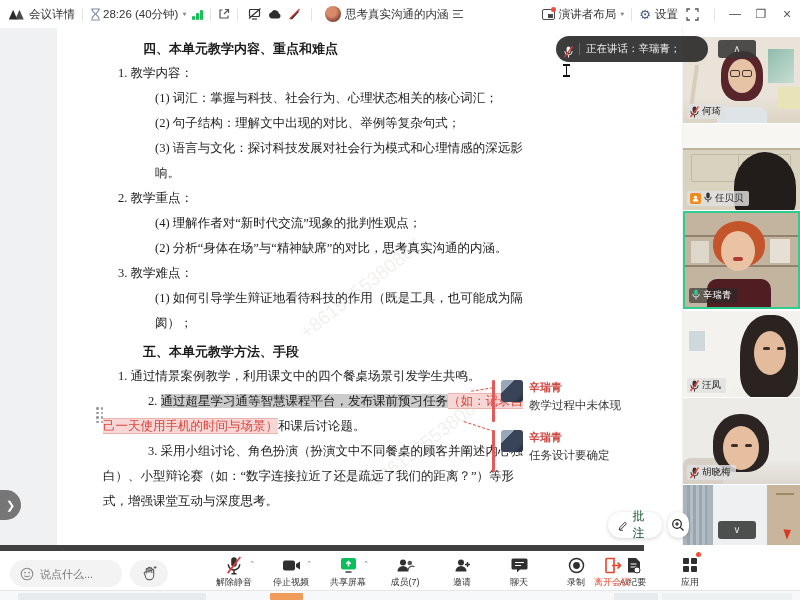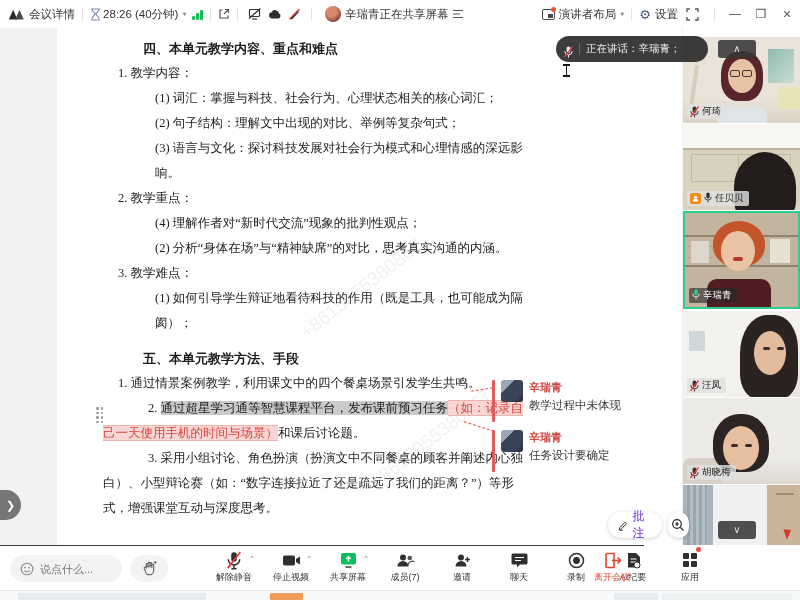--- a/index.html
+++ b/index.html
@@ -21,39 +21,39 @@
 
   
   .canvas { position:absolute; left:0; top:28px; width:683px; height:517px; background:#f0f1f2; }
   .page { position:absolute; left:57px; top:0; width:625px; height:517px; background:#fff; overflow:hidden; }
   .doc { position:absolute; left:46px; top:8px; width:426px; font-family:"Liberation Serif","DejaVu Serif",serif; font-size:12.5px; color:#1c1c1c; line-height:25px; }
   .doc p { margin:0; }
   .doc .h { font-weight:bold; font-size:13px; margin-left:40px; }
   .doc .l1 { margin-left:15px; }
   .doc .l2 { margin-left:52px; }
   .doc .ind { text-indent:45px; }
-  .doc .h5 { margin-top:10px; }
+  .doc .h5 { margin-top:3px; }
   .hl-gray { background:#cbcbcb; }
   .hl-red { background:#f7d7d5; color:#d8453e; border:1px solid #eab3ad; border-left:none; border-right:none; }
   .watermark { position:absolute; font-size:19px; color:rgba(120,110,100,.10); transform:rotate(-38deg); white-space:nowrap; pointer-events:none; font-family:"Liberation Sans",sans-serif; }
   .drag-handle { position:absolute; left:96px; top:379px; width:10px; height:16px; display:grid; grid-template-columns:3px 3px; grid-auto-rows:3px; gap:1.5px; }
   .drag-handle i { width:2.5px; height:2.5px; background:#9a9a9a; border-radius:50%; }
   .expand-btn { position:absolute; left:0; top:462px; width:21px; height:30px; background:#767676; border-radius:0 15px 15px 0; color:#fff; display:flex; align-items:center; justify-content:center; font-size:11px; }
   .connector { position:absolute; border-top:1.5px dashed #e05a50; }
 
   
   .comment { position:absolute; left:492px; width:185px; display:flex; gap:6px; }
   .comment .bar { width:3px; background:#e05c5c; border-radius:1px; }
   .comment .cav { width:22px; height:22px; border-radius:3px; background:linear-gradient(135deg,#9aa7b8 0 30%,#3a4458 30% 75%,#1e2534); flex:none; }
   .comment .cname { font-size:11px; font-weight:bold; color:#cc4a44; line-height:14px; }
   .comment .ctext { font-size:11.5px; color:#3a3a3a; line-height:16px; margin-top:3px; }
 
   
   .annot-wrap { position:absolute; left:608px; top:484px; display:flex; gap:6px; z-index:20; }
-  .pillbtn { background:#fff; border-radius:14px; box-shadow:0 1px 4px rgba(0,0,0,.18); height:26px; display:flex; align-items:center; padding:0 10px; gap:4px; font-size:12px; color:#6d28d9; }
+  .pillbtn { background:#fff; border-radius:14px; box-shadow:0 1px 4px rgba(0,0,0,.18); height:26px; display:flex; align-items:center; padding:0 10px; gap:4px; font-size:12px; color:#14532d; }
   .pillbtn.round { width:26px; padding:0; justify-content:center; }
 
   
   .toast { position:absolute; left:556px; top:36px; width:152px; height:26px; background:rgba(43,43,43,.92); border-radius:13px; display:flex; align-items:center; padding:0 8px; gap:6px; z-index:30; }
   .toast .tdiv { width:1px; height:12px; background:#666; }
   .toast .ttext { color:#f0f0f0; font-size:10.5px; white-space:nowrap; }
   .ibeam { position:absolute; left:563px; top:64px; width:7px; height:13px; z-index:31; }
   .ibeam::before,.ibeam::after { content:""; position:absolute; left:0; width:7px; height:1.6px; background:#111; }
   .ibeam::after { bottom:0; } .ibeam::before { top:0; }
   .ibeam i { position:absolute; left:2.7px; top:0; width:1.6px; height:13px; background:#111; display:block; }
@@ -63,21 +63,21 @@
   .vtile { position:absolute; left:0; width:117px; overflow:hidden; background:#888; }
   .vlabel { position:absolute; left:4px; bottom:4px; height:15px; display:flex; align-items:center; gap:3px; padding:0 5px 0 3px; border-radius:2px; font-size:9.5px; background:rgba(225,225,225,.82); color:#222; z-index:5; }
   .vlabel.dark { background:rgba(40,40,40,.62); color:#fff; }
   .micslash { position:relative; width:9px; height:11px; flex:none; }
   .chev-btn { position:absolute; left:35px; width:38px; height:18px; background:rgba(55,55,55,.88); border-radius:3px; color:#ddd; text-align:center; font-size:10px; line-height:17px; z-index:6; }
   .badge-host { width:11px; height:11px; background:#f08c1e; border-radius:2px; flex:none; display:flex; align-items:center; justify-content:center; }
   .face { position:absolute; border-radius:50%; }
   .red-cursor { position:absolute; width:0; height:0; border-left:7px solid #d83a28; border-top:3px solid transparent; border-bottom:8px solid transparent; transform:rotate(-18deg); z-index:7; }
 
   
-  .toolbar { position:absolute; left:0; top:545px; width:644px; height:45px; background:#fff; border-top:1px solid #404040; z-index:40; }
+  .toolbar { position:absolute; left:0; top:545px; width:644px; height:45px; background:#fff; border-top:6px solid #404040; z-index:40; }
   .chatpill { position:absolute; left:10px; top:9px; width:112px; height:27px; background:#f3f3f3; border-radius:14px; display:flex; align-items:center; padding:0 10px; gap:6px; }
   .chatpill input { border:none; background:transparent; outline:none; width:70px; font-size:11px; color:#666; }
   .handpill { position:absolute; left:130px; top:9px; width:38px; height:27px; background:#f3f3f3; border-radius:14px; display:flex; align-items:center; justify-content:center; }
   .tbrow { position:absolute; left:212px; top:3px; display:flex; gap:13px;align-items:flex-end; }
   .tbtn { display:flex; flex-direction:column; align-items:center; width:44px; position:relative; }
   .tbtn .ic { height:22px; display:flex; align-items:center; justify-content:center; }
   .tbtn .lb { font-size:9px; color:#333; white-space:nowrap; line-height:12px; }
   .tbtn .up { position:absolute; right:1px; top:6px; font-size:7px; color:#777; }
   .leave { position:absolute; right:14px; top:3px; display:flex; flex-direction:column; align-items:center; }
   .leave .lb { font-size:9px; color:#e6452e; line-height:12px; }
@@ -127,21 +127,21 @@
     <svg width="14" height="11" viewBox="0 0 14 11" style="margin:0 3px;">
         <path d="M4 9.5a3.2 3.2 0 0 1-.5-6.3A4 4 0 0 1 11 4.6 2.6 2.6 0 0 1 10.5 9.5z" fill="#2f2f2f"></path>
       </svg>
     <svg width="13" height="12" viewBox="0 0 13 12" style="margin:0 3px;">
         <path d="M3 9.5 9.5 2.5l1.5 1.2L4.5 11l-2 .5z" fill="#2f2f2f"></path>
         <path d="M1.5 11 11.5 1" stroke="#e03e3c" stroke-width="1.3"></path>
       </svg>
     <span class="sep"></span>
     <span class="avatar-s"></span>
     <span class="tb-item" style="margin-left:4px;">
-        <span>辛瑞青正在共享屏幕</span>
+        <span>思考真实沟通的内涵</span>
       </span>
     <svg width="12" height="10" viewBox="0 0 12 10" style="margin-left:4px;">
         <path d="M1 1.5h10M1 5h7M1 8.5h10" stroke="#555" stroke-width="1.2"></path>
       </svg>
 
     <span style="flex:1"></span>
 
     <span class="tb-item" style="position:relative;align-items:center;">
       <span style="position:relative; width:13px; height:11px; border:1.2px solid #4a4a4a; border-radius:2px; display:inline-block;">
           <span style="position:absolute; right:1px; bottom:1px; width:5px; height:4px; background:#4a4a4a;"></span>

